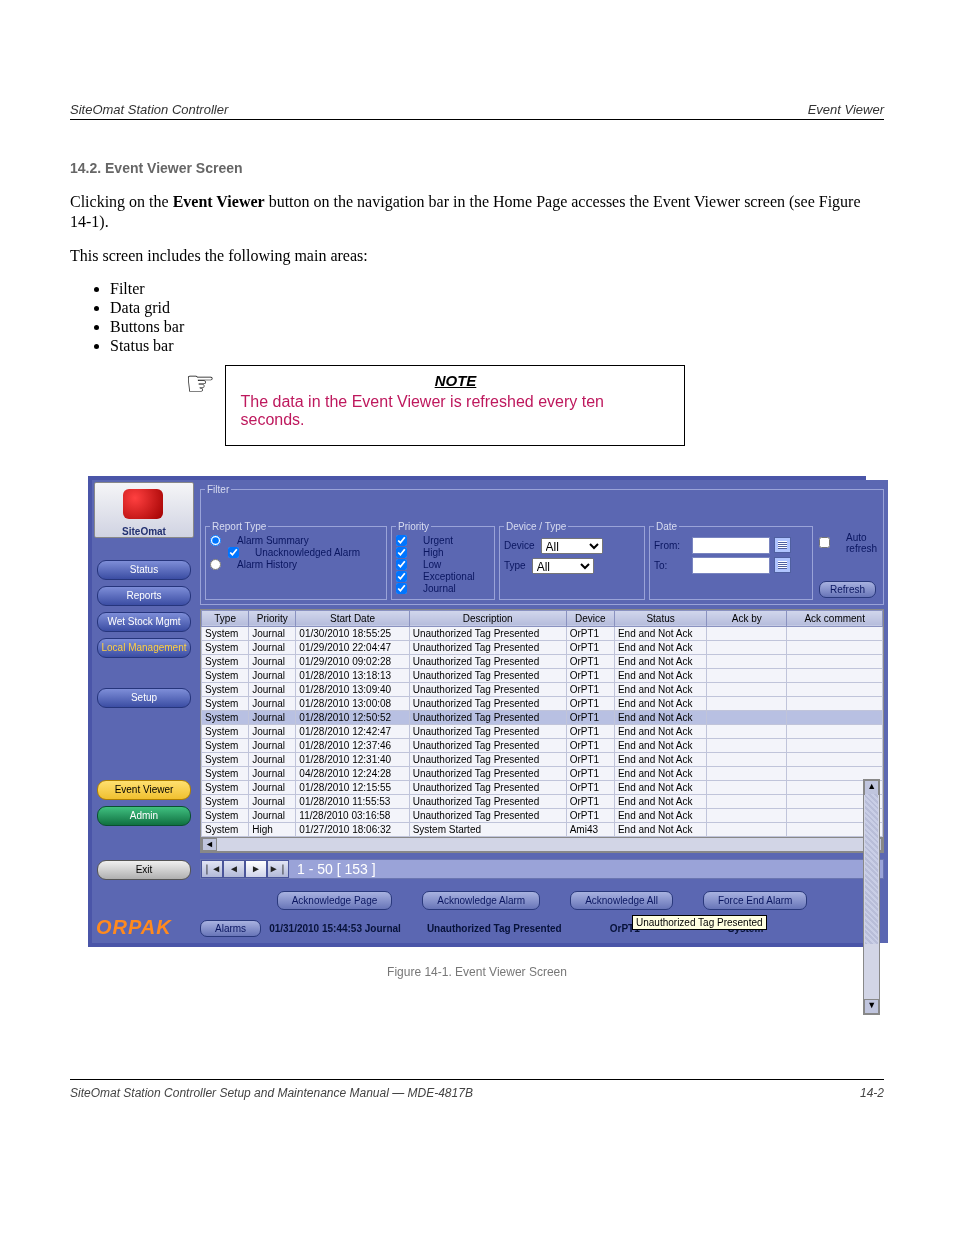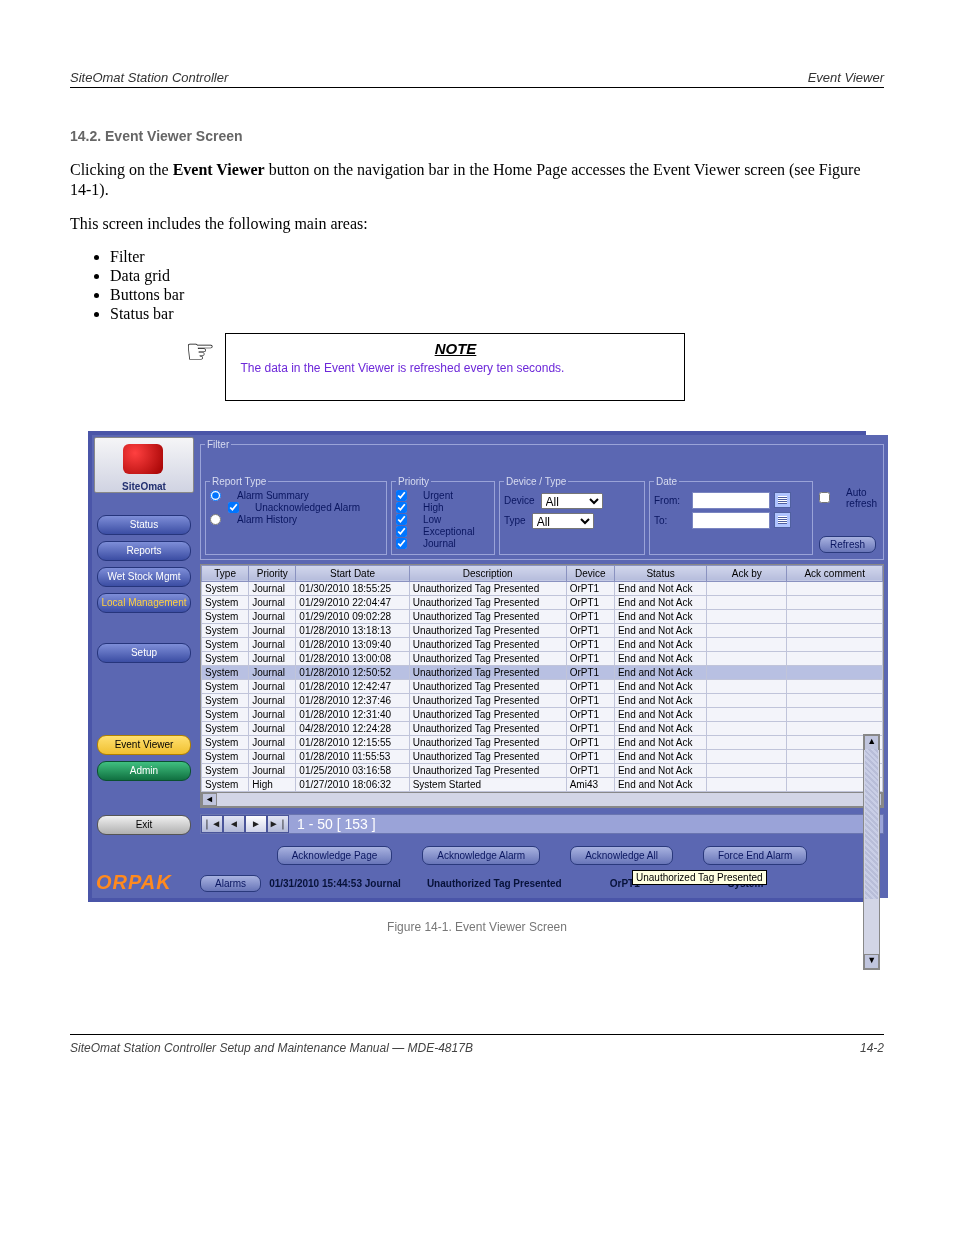--- a/index.html
+++ b/index.html
@@ -3,21 +3,21 @@
 <meta charset="utf-8">
 <style>
   body {
     margin: 0;
     font-family: "Times New Roman", serif;
     font-size: 16px;
     color: #000;
     width: 954px;
   }
   .page {
-    padding: 70px 70px 40px 70px;
+    padding: 102px 70px 40px 70px;
   }
   .header-row {
     display: flex;
     justify-content: space-between;
     font-family: Arial, sans-serif;
     font-size: 13px;
     font-style: italic;
     color: #333;
     margin-bottom: 2px;
   }
@@ -56,22 +56,22 @@
     text-align: center;
     font-family: Arial, sans-serif;
   }
   .note-title {
     font-weight: bold;
     font-style: italic;
     text-decoration: underline;
     font-size: 15px;
   }
   .note-text {
-    font-size: 12px;
-    color: #6d28d9;
+    font-size: 16px;
+    color: #be185d;
     margin-top: 4px;
     text-align: left;
   }
 
   
   .shot-wrap {
     border: 4px solid #4a55a8;
     width: 770px;
     margin: 30px auto 0 auto;
     font-family: Tahoma, Arial, sans-serif;
@@ -548,21 +548,21 @@
                     <td>01/28/2010 11:55:53</td>
                     <td>Unauthorized Tag Presented</td>
                     <td>OrPT1</td>
                     <td>End and Not Ack</td>
                     <td></td>
                     <td></td>
                   </tr>
                   <tr>
                     <td>System</td>
                     <td>Journal</td>
-                    <td>01/25/2010 03:16:58</td>
+                    <td>11/28/2010 03:16:58</td>
                     <td>Unauthorized Tag Presented</td>
                     <td>OrPT1</td>
                     <td>End and Not Ack</td>
                     <td></td>
                     <td></td>
                   </tr>
                   <tr>
                     <td>System</td>
                     <td>High</td>
                     <td>01/27/2010 18:06:32</td>

